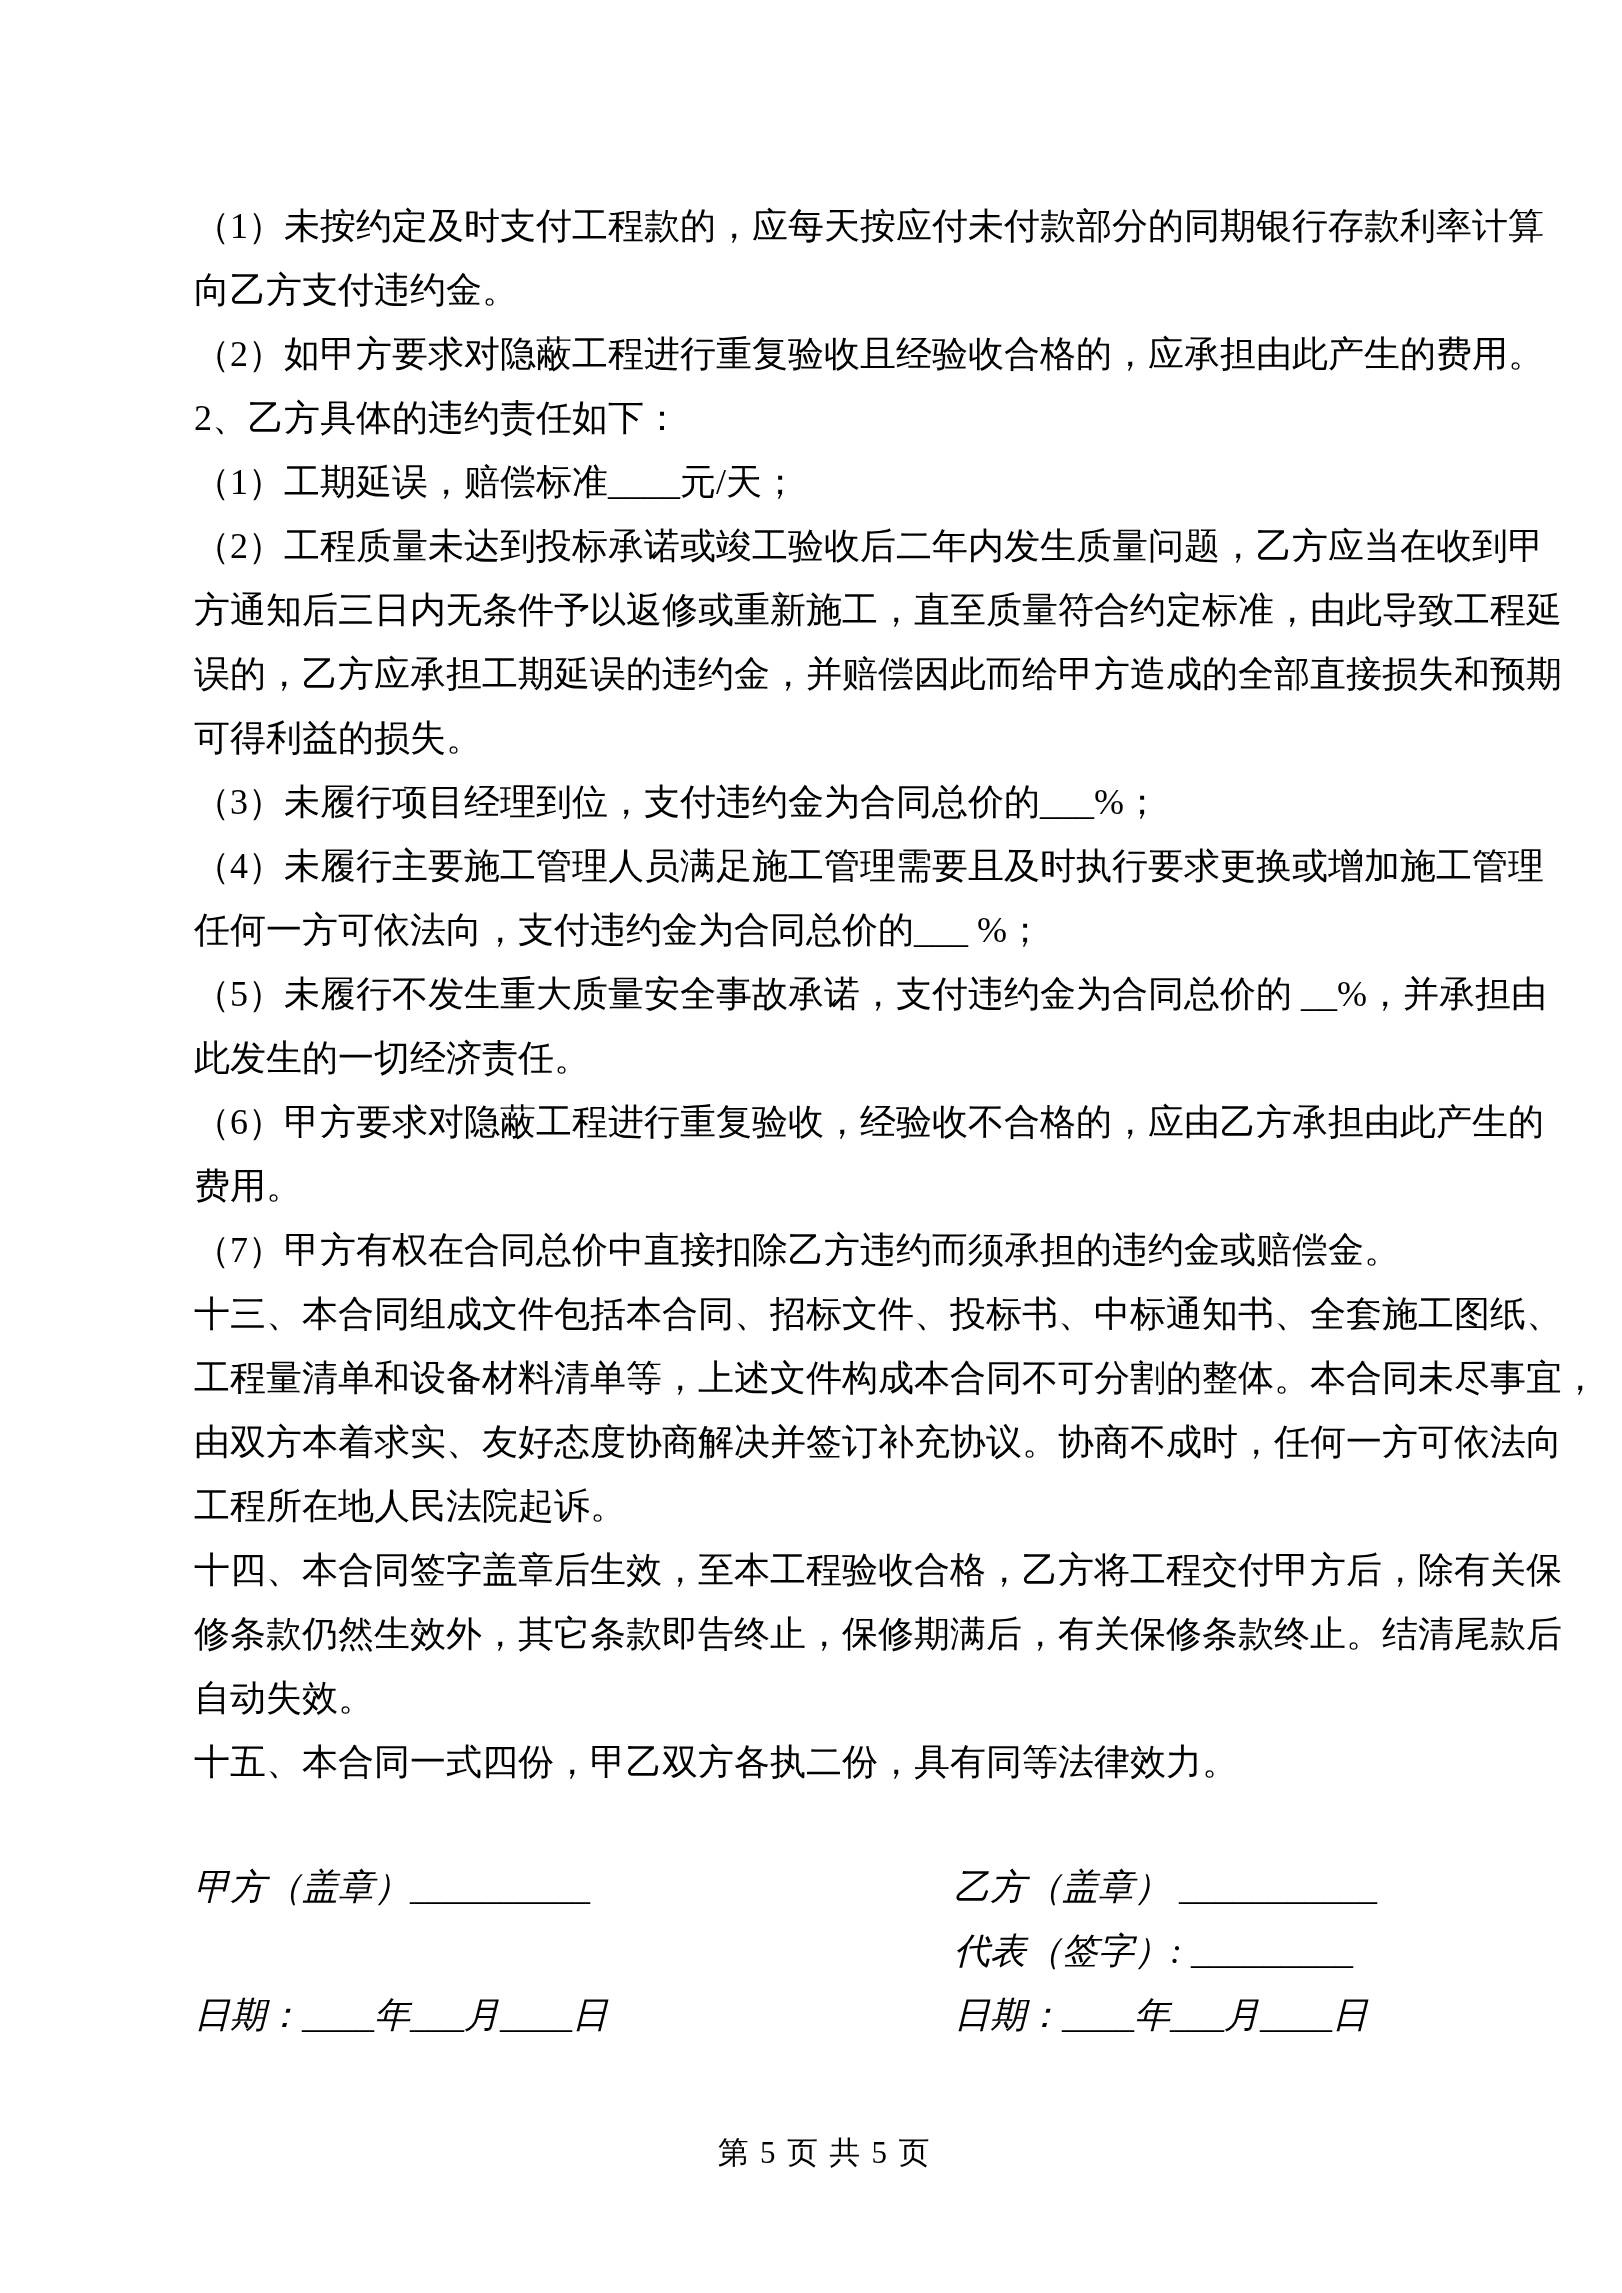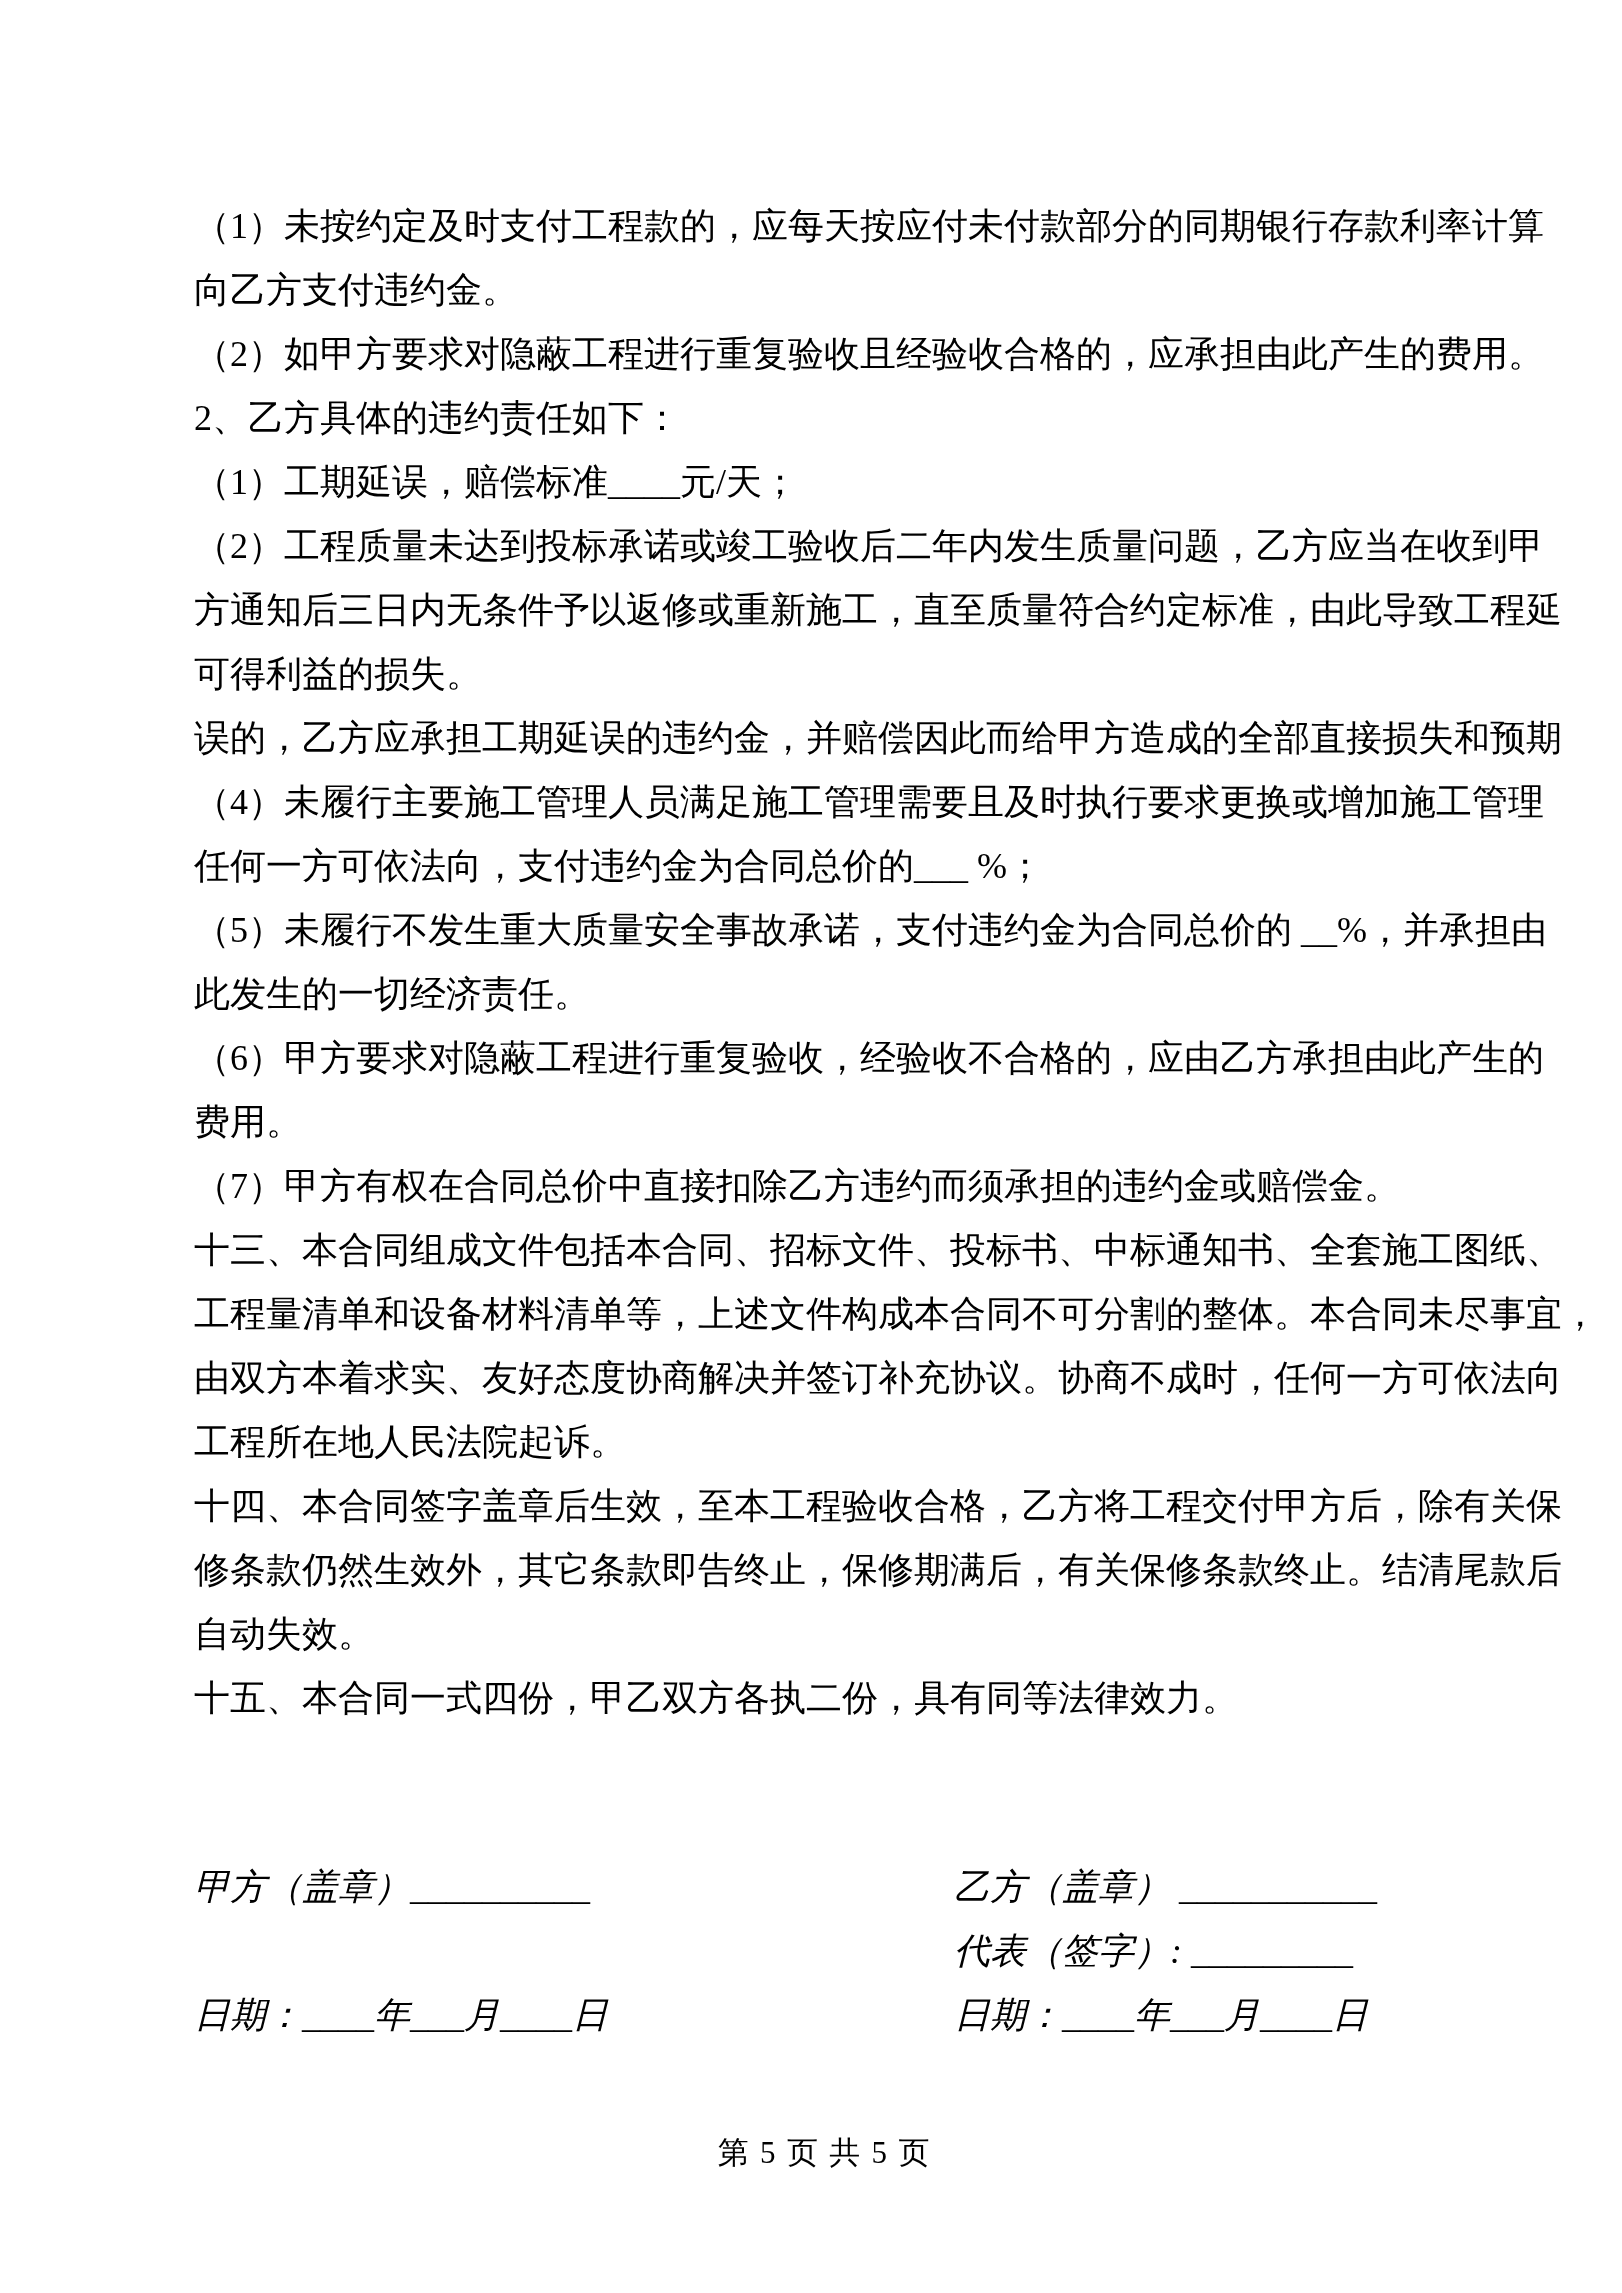--- a/index.html
+++ b/index.html
@@ -69,22 +69,23 @@
 <div class="page">
 
   <div class="doc-lines">
     <div class="line">（1）未按约定及时支付工程款的，应每天按应付未付款部分的同期银行存款利率计算</div>
     <div class="line">向乙方支付违约金。</div>
     <div class="line">（2）如甲方要求对隐蔽工程进行重复验收且经验收合格的，应承担由此产生的费用。</div>
     <div class="line">2、乙方具体的违约责任如下：</div>
     <div class="line">（1）工期延误，赔偿标准____元/天；</div>
     <div class="line">（2）工程质量未达到投标承诺或竣工验收后二年内发生质量问题，乙方应当在收到甲</div>
     <div class="line">方通知后三日内无条件予以返修或重新施工，直至质量符合约定标准，由此导致工程延</div>
+    <div class="line">误的，乙方应承担工期延误的违约金，并赔偿因此而给甲方造成的全部直接损失和预期</div>
     <div class="line">可得利益的损失。</div>
-    <div class="line">误的，乙方应承担工期延误的违约金，并赔偿因此而给甲方造成的全部直接损失和预期</div>
+    <div class="line">（3）未履行项目经理到位，支付违约金为合同总价的___%；</div>
     <div class="line">（4）未履行主要施工管理人员满足施工管理需要且及时执行要求更换或增加施工管理</div>
     <div class="line">任何一方可依法向，支付违约金为合同总价的___ %；</div>
     <div class="line">（5）未履行不发生重大质量安全事故承诺，支付违约金为合同总价的 __%，并承担由</div>
     <div class="line">此发生的一切经济责任。</div>
     <div class="line">（6）甲方要求对隐蔽工程进行重复验收，经验收不合格的，应由乙方承担由此产生的</div>
     <div class="line">费用。</div>
     <div class="line">（7）甲方有权在合同总价中直接扣除乙方违约而须承担的违约金或赔偿金。</div>
     <div class="line">十三、本合同组成文件包括本合同、招标文件、投标书、中标通知书、全套施工图纸、</div>
     <div class="line">工程量清单和设备材料清单等，上述文件构成本合同不可分割的整体。本合同未尽事宜，</div>
     <div class="line">由双方本着求实、友好态度协商解决并签订补充协议。协商不成时，任何一方可依法向</div>

